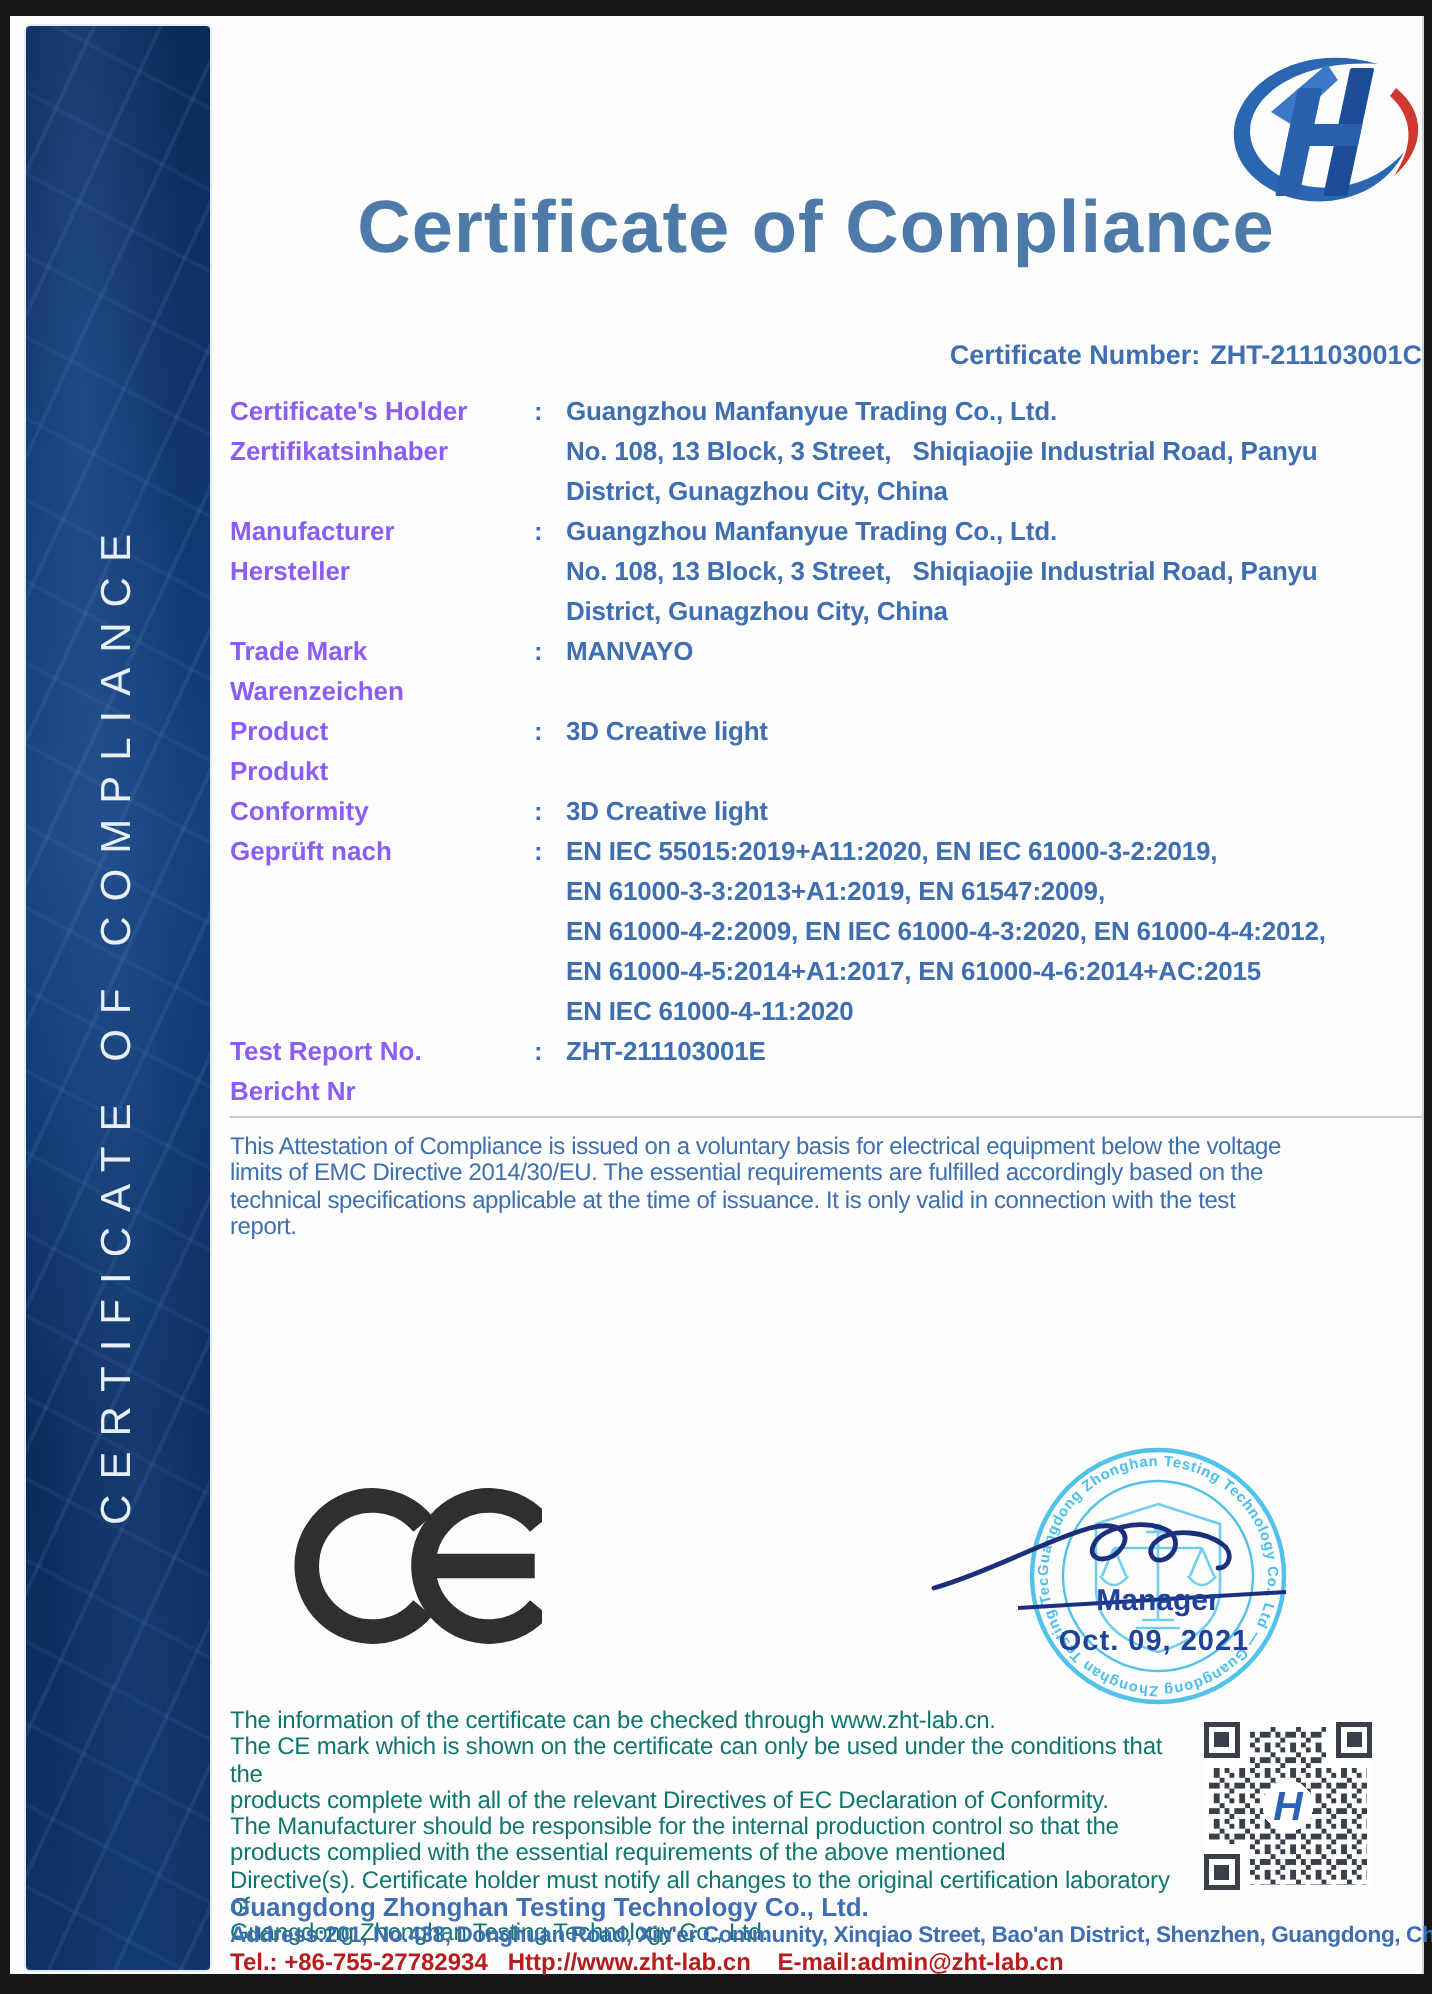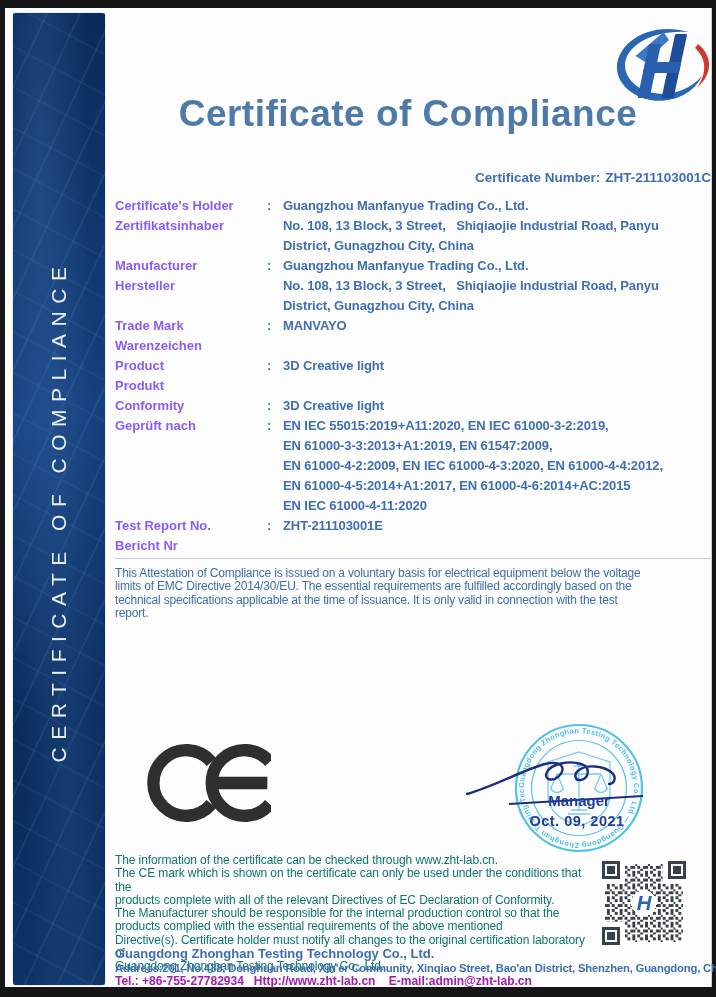--- a/index.html
+++ b/index.html
@@ -82,21 +82,21 @@
     position:absolute;left:110px;top:939px;
     font-size:13px;font-weight:bold;color:#3f6fb2;line-height:14px;
   }
   .faddress{
     position:absolute;left:110px;top:953px;width:596px;
     font-size:11.3px;font-weight:bold;color:#3f6fb2;line-height:14px;
     letter-spacing:-.2px;white-space:nowrap;
   }
   .fcontact{
     position:absolute;left:110px;top:967px;
-    font-size:12px;font-weight:bold;color:#a21caf;line-height:13px;white-space:pre;
+    font-size:12px;font-weight:bold;color:#b91c1c;line-height:13px;white-space:pre;
   }
   
   .logo{position:absolute;left:598px;top:8px;width:110px;height:95px;}
 </style>
 </head>
 <body>
 
 <div class="page">
 
   <div class="banner">

